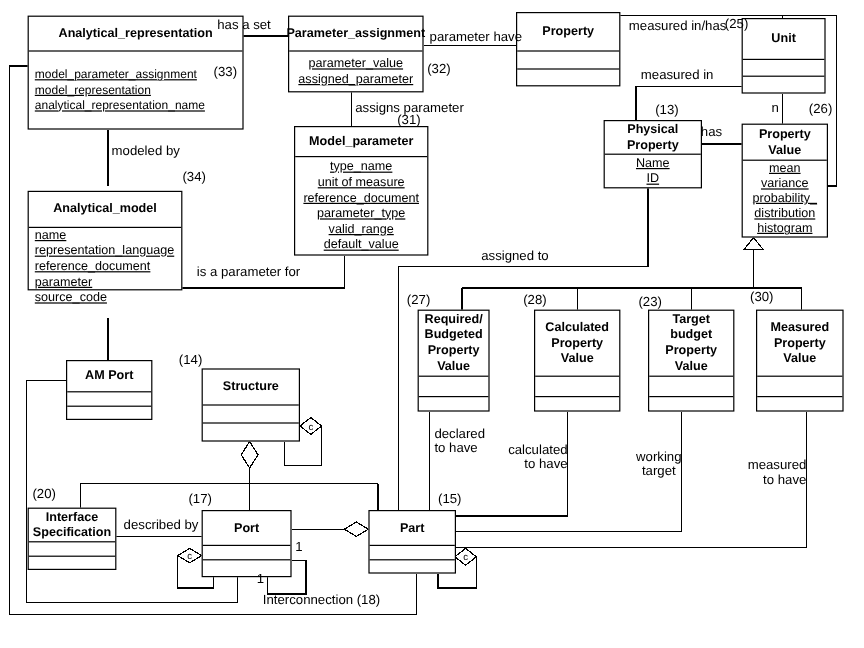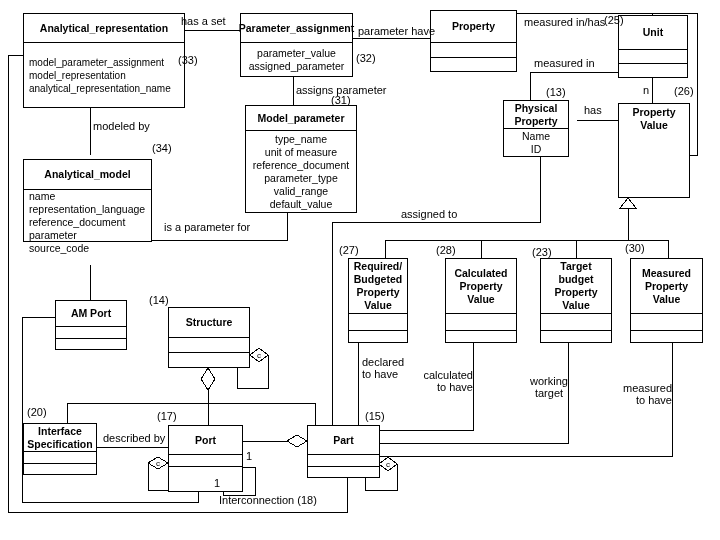--- a/index.html
+++ b/index.html
@@ -4,21 +4,21 @@
 <style>
   html,body{margin:0;padding:0;background:#fff;}
   #canvas{position:relative;width:720px;height:540px;background:#fff;
           font-family:"Liberation Sans",sans-serif;color:#000;overflow:hidden;}
   svg.wires{position:absolute;left:0;top:0;z-index:0;}
   .node{position:absolute;background:#fff;border:1px solid #000;box-sizing:border-box;
         display:flex;flex-direction:column;z-index:1;}
   .nt{display:flex;align-items:center;justify-content:center;font-weight:bold;
       font-size:10.5px;line-height:13px;text-align:center;white-space:pre-line;flex:none;}
   .na{border-top:1px solid #000;flex:1;font-size:10.5px;line-height:13px;
-      display:flex;flex-direction:column;justify-content:center;overflow:visible;}
+      display:flex;flex-direction:column;justify-content:center;overflow:visible;text-decoration:underline;}
   .na.center{align-items:center;text-align:center;}
   .na.left{padding-left:5px;align-items:flex-start;text-align:left;font-size:10px;}
   .na .al{white-space:nowrap;}
   .comp{border-top:1px solid #000;flex:none;}
   .comp.last{flex:1;}
   .lbl{position:absolute;font-size:11px;line-height:12px;white-space:pre-line;z-index:2;}
   .lbl.r{text-align:right;}
   .lbl.c{text-align:center;}
 </style>
 </head>
@@ -72,21 +72,21 @@
       <polygon points="148,463 158,457 168,463 158,469"></polygon>
       <polygon points="379,464 388,457 397,464 388,471"></polygon>
     </g>
     <g fill="#000" font-size="8" font-family="Liberation Sans, sans-serif" text-anchor="middle">
       <text x="259" y="358">c</text>
       <text x="158" y="466">c</text>
       <text x="388" y="467">c</text>
     </g>
   </svg>
 
-  <div class="node" style="left:23px;top:13px;width:162px;height:95px">
+  <div class="node" style="left:23px;top:13px;width:180px;height:95px">
     <div class="nt" style="height:28px">Analytical_representation</div>
     <div class="na left">
       <div class="al">model_parameter_assignment</div>
       <div class="al">model_representation</div>
       <div class="al">analytical_representation_name</div>
     </div>
   </div>
 
   <div class="node" style="left:240px;top:13px;width:113px;height:64px">
     <div class="nt" style="height:28px">Parameter_assignment</div>
@@ -113,32 +113,39 @@
     <div class="na center">
       <div>type_name</div>
       <div>unit of measure</div>
       <div>reference_document</div>
       <div>parameter_type</div>
       <div>valid_range</div>
       <div>default_value</div>
     </div>
   </div>
 
-  <div class="node" style="left:503px;top:100px;width:66px;height:57px">
+  <div class="node" style="left:503px;top:100px;width:82px;height:57px">
     <div class="nt" style="height:27px">Physical
 Property</div>
     <div class="na center">
       <div>Name</div>
       <div>ID</div>
     </div>
   </div>
 
   <div class="node" style="left:618px;top:103px;width:72px;height:95px">
     <div class="nt" style="height:29px">Property
 Value</div>
+    <div class="na center" style="line-height:12.5px">
+      <div>mean</div>
+      <div>variance</div>
+      <div>probability_</div>
+      <div>distribution</div>
+      <div>histogram</div>
+    </div>
   </div>
 
   <div class="node" style="left:23px;top:159px;width:129px;height:83px">
     <div class="nt" style="height:29px">Analytical_model</div>
     <div class="na left" style="font-size:10.5px">
       <div class="al">name</div>
       <div class="al">representation_language</div>
       <div class="al">reference_document</div>
       <div class="al">parameter</div>
       <div class="al">source_code</div>
@@ -191,21 +198,21 @@
     <div class="comp last"></div>
   </div>
 
   <div class="node" style="left:23px;top:423px;width:74px;height:52px">
     <div class="nt" style="height:27px">Interface
 Specification</div>
     <div class="comp" style="height:11px"></div>
     <div class="comp last"></div>
   </div>
 
-  <div class="node" style="left:168px;top:425px;width:75px;height:67px">
+  <div class="node" style="left:168px;top:425px;width:75px;height:56px">
     <div class="nt" style="height:28px">Port</div>
     <div class="comp" style="height:11px"></div>
     <div class="comp last"></div>
   </div>
 
   <div class="node" style="left:307px;top:425px;width:73px;height:53px">
     <div class="nt" style="height:28px">Part</div>
     <div class="comp" style="height:11px"></div>
     <div class="comp last"></div>
   </div>

